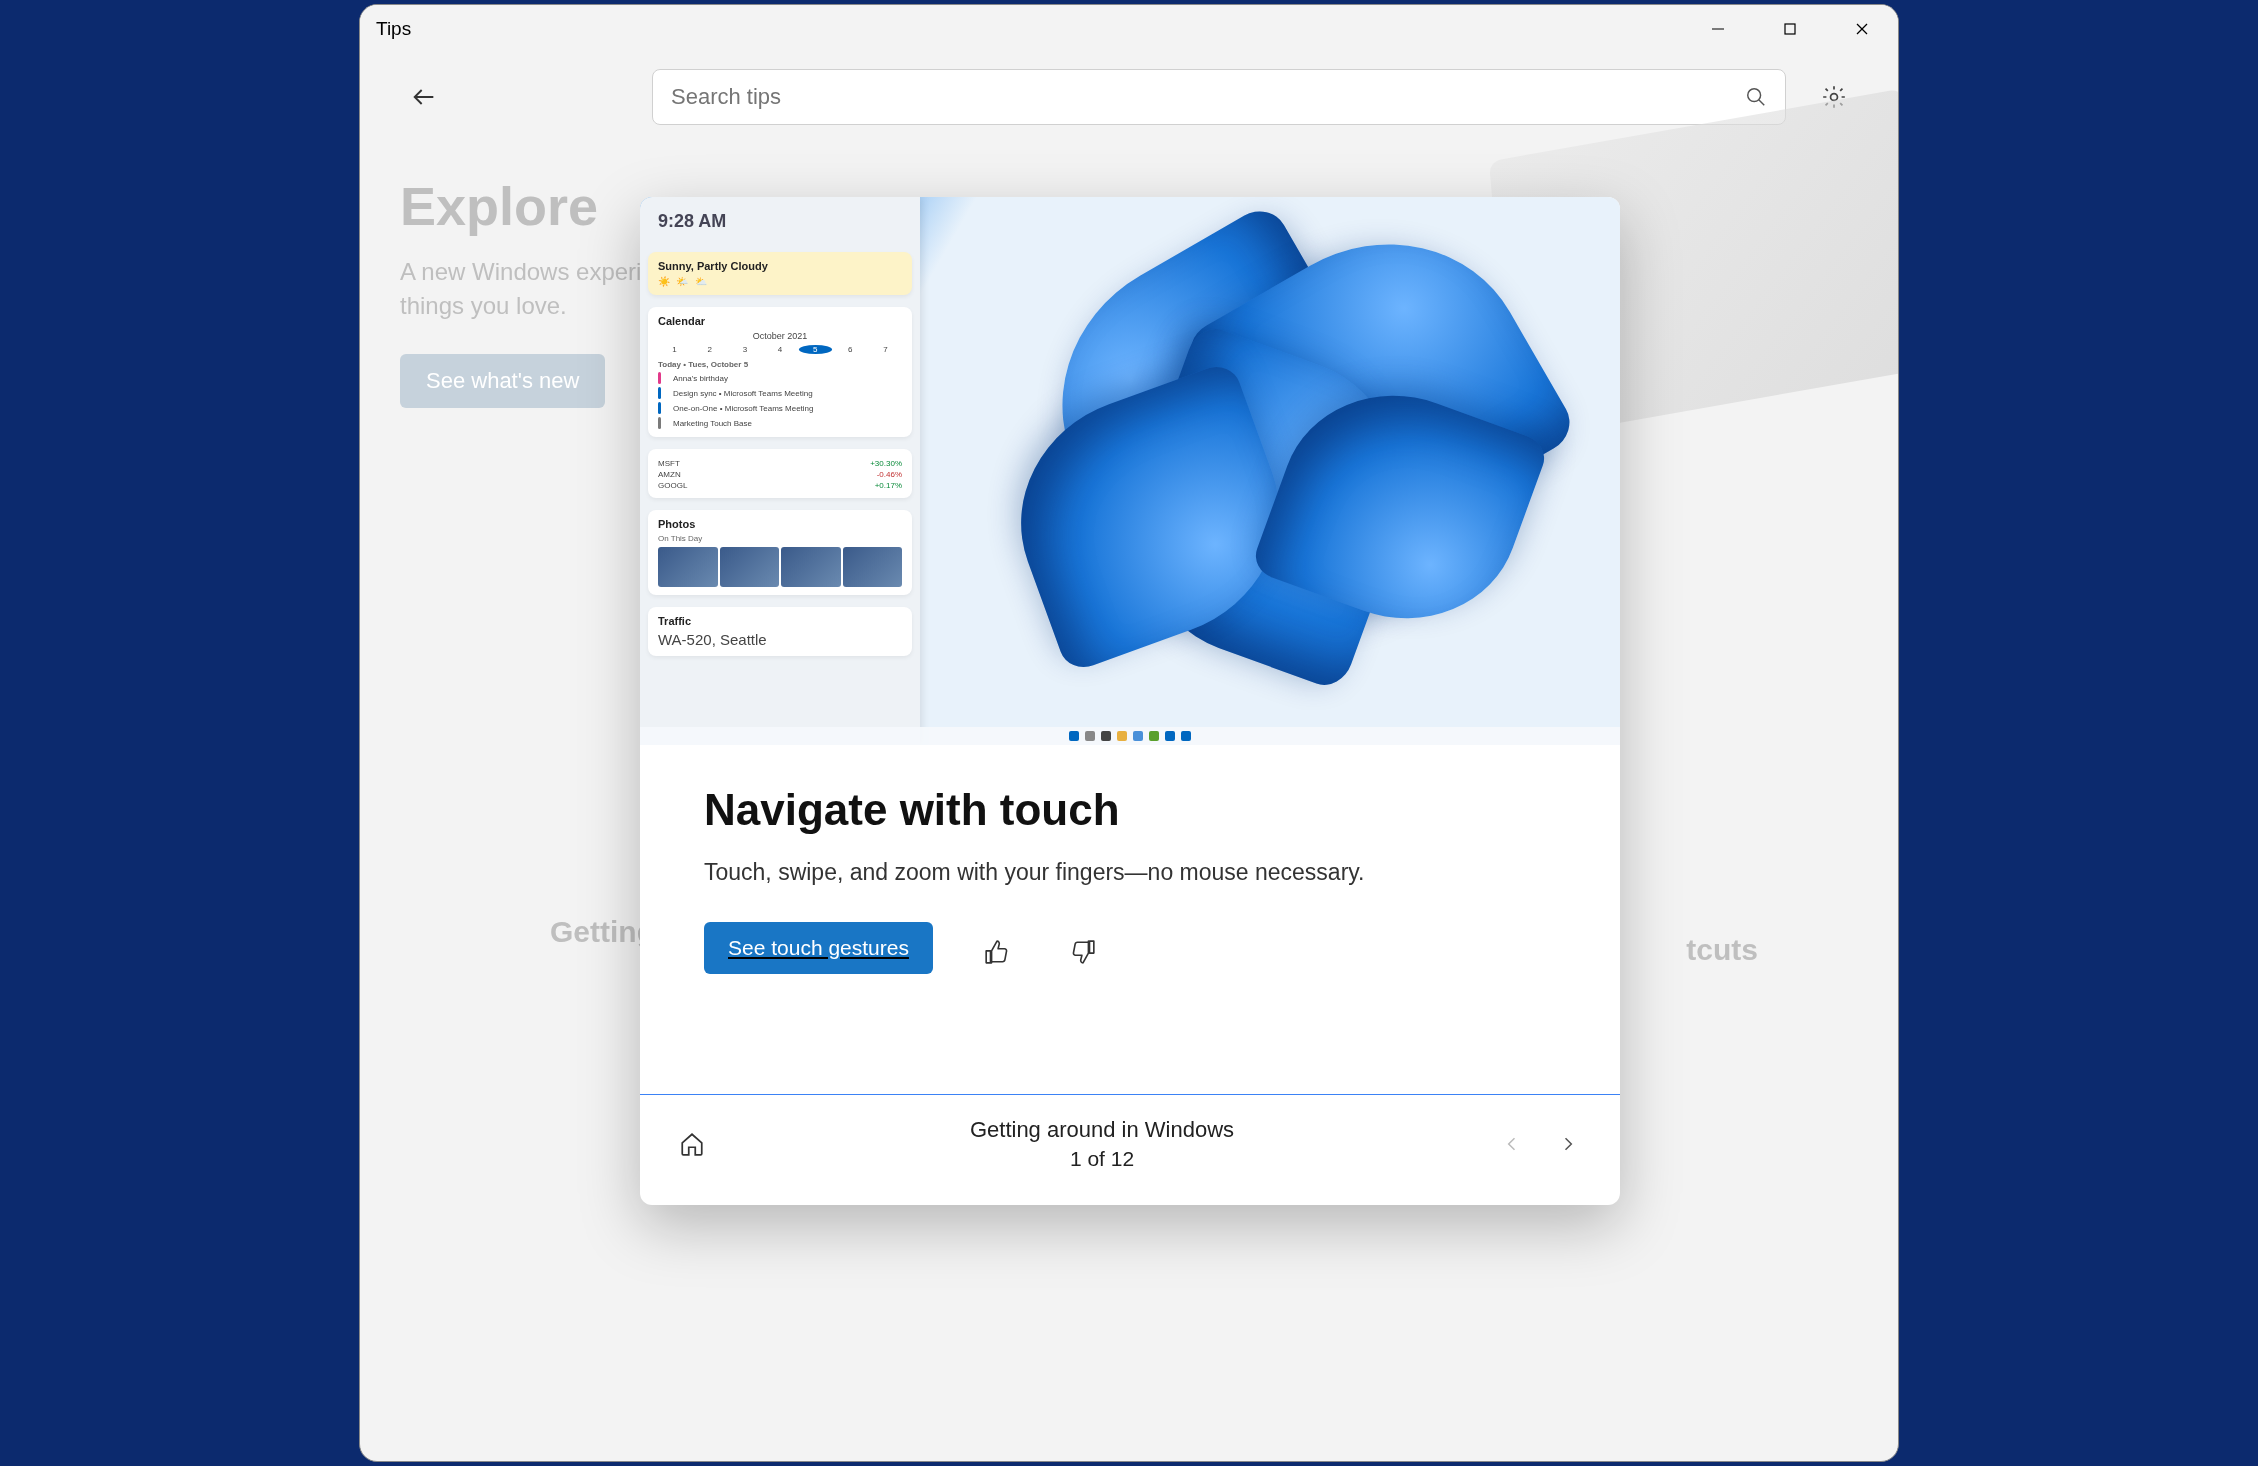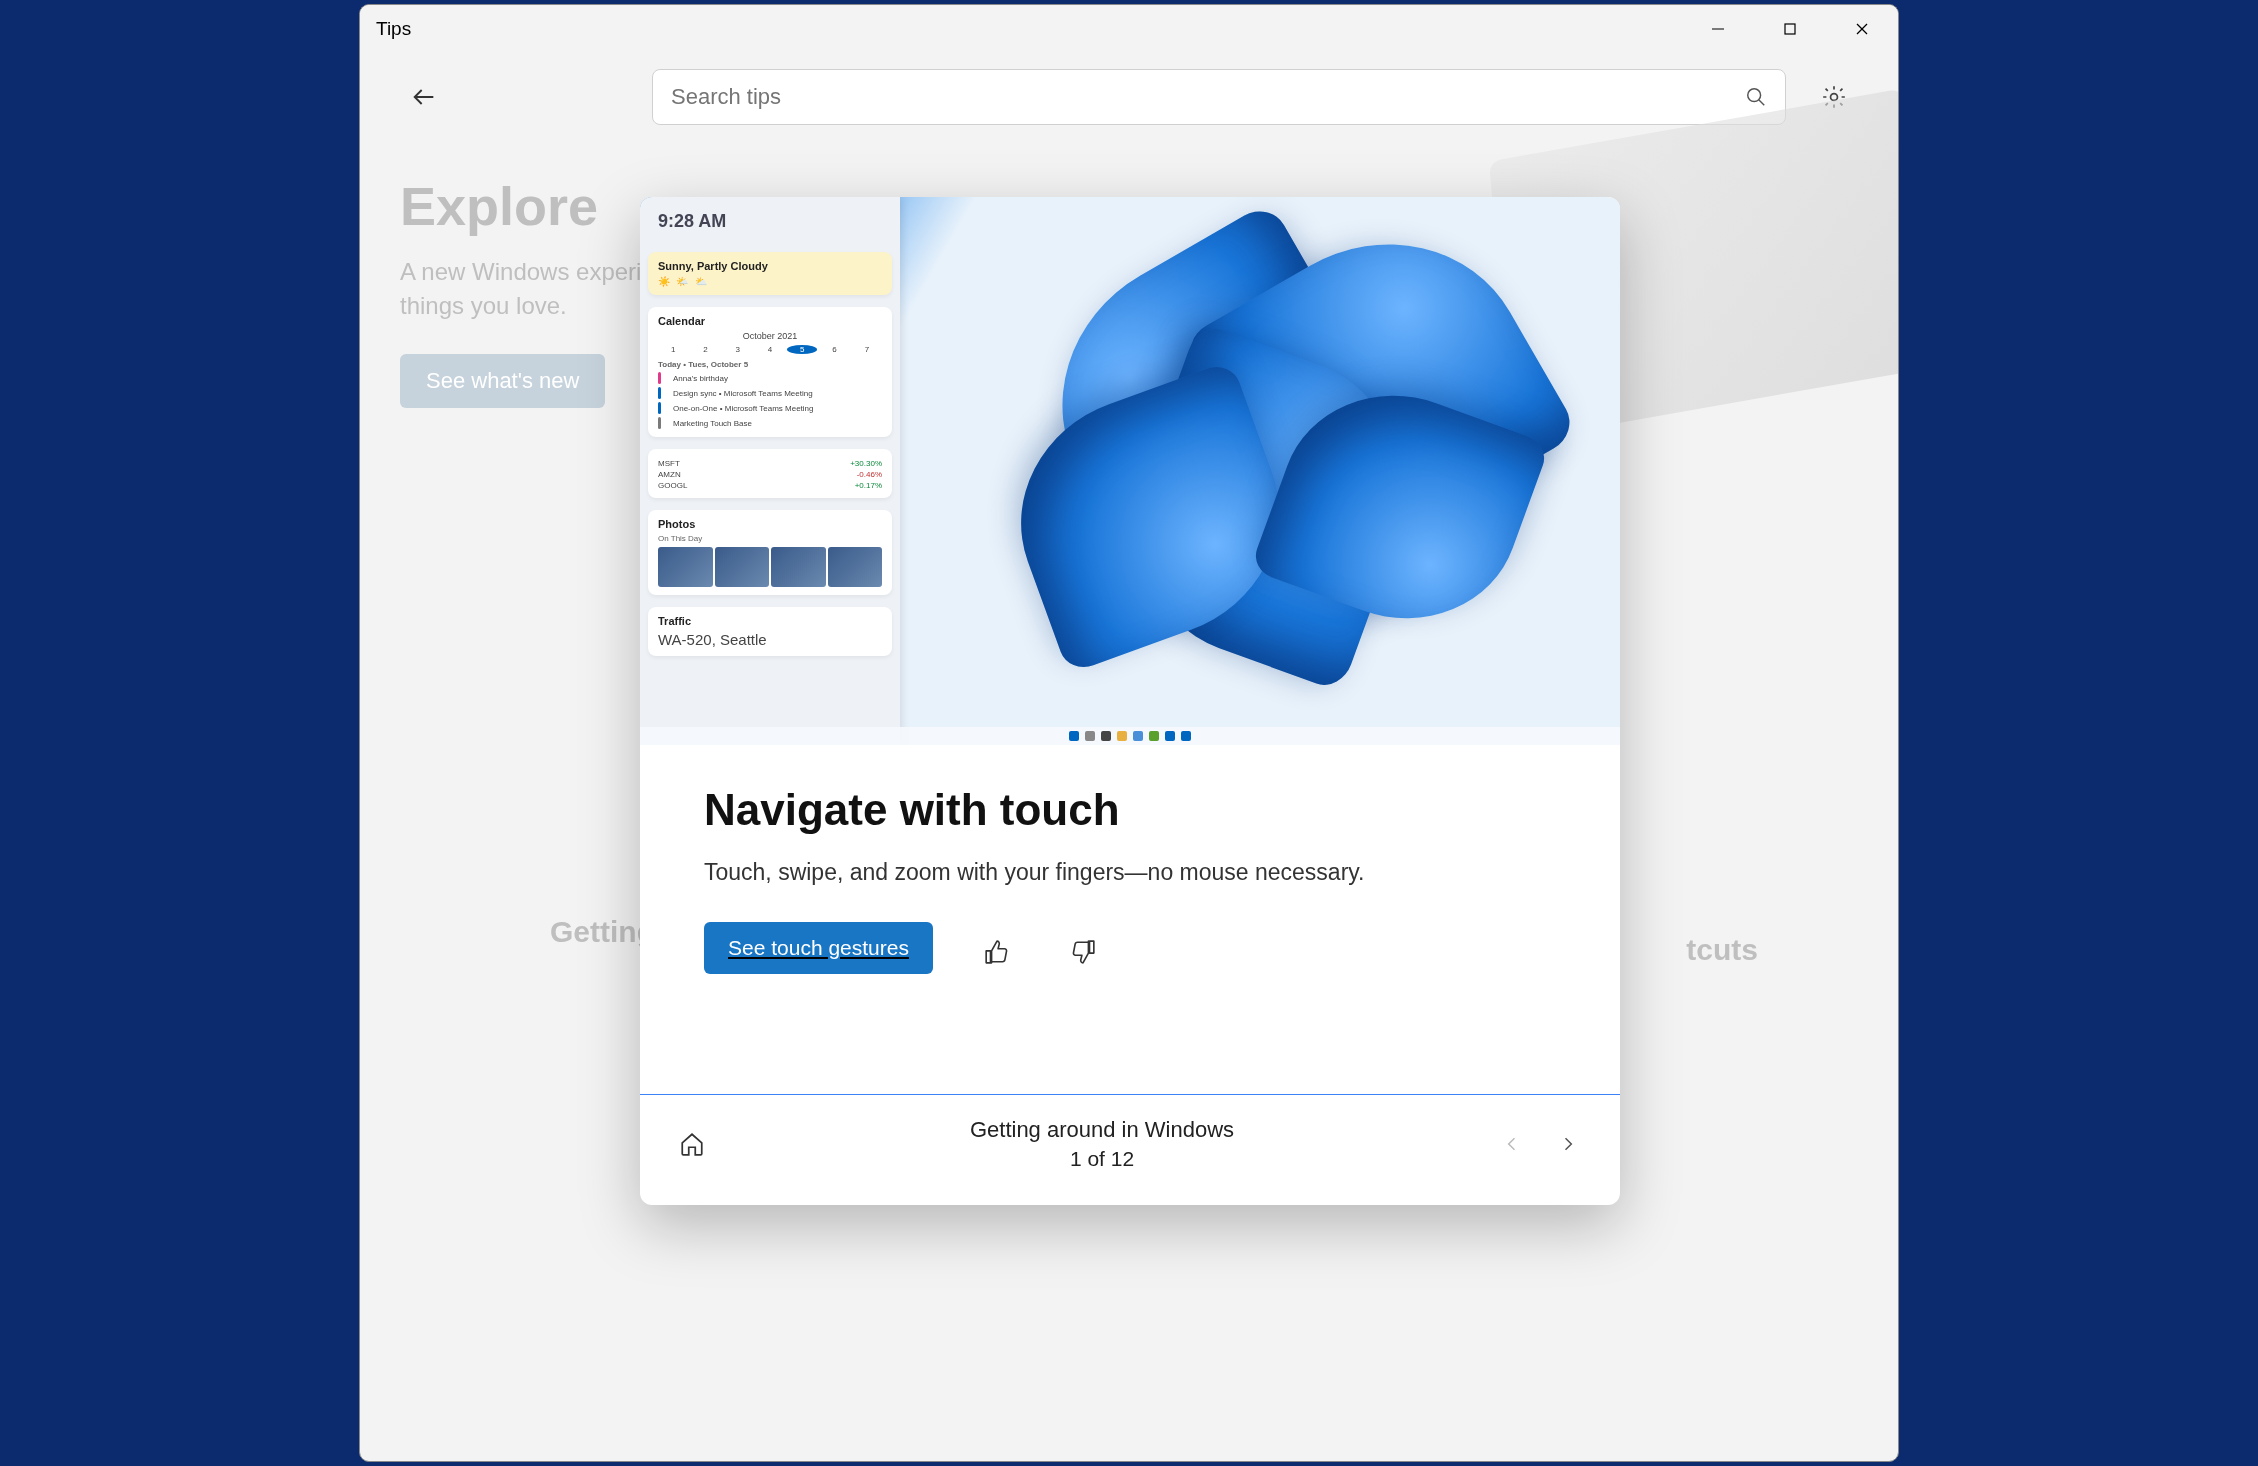--- a/index.html
+++ b/index.html
@@ -11,21 +11,21 @@
   overflow: hidden;
   display: flex;
   align-items: flex-start;
   justify-content: center;
 }
 .window {
   width: 1540px;
   margin-top: 4px;
   background: #f3f3f3;
   border: 1px solid #888;
-  border-radius: 10px;
+  border-radius: 18px;
   overflow: hidden;
   position: relative;
   height: 1458px;
 }
 .titlebar {
   display: flex;
   align-items: center;
   justify-content: space-between;
   height: 48px;
   padding-left: 16px;
@@ -96,21 +96,21 @@
   box-shadow: 0 20px 60px rgba(0,0,0,0.25);
   overflow: hidden;
 }
 .hero {
   height: 548px;
   background: linear-gradient(120deg, #67aef0 0%, #7fb9f2 18%, #e8f2fb 26%, #e8f2fb 100%);
   position: relative;
   overflow: hidden;
 }
 .hero-sidebar {
-  position: absolute; left: 0; top: 0; width: 260px; height: 100%;
+  position: absolute; left: 0; top: 0; width: 280px; height: 100%;
   background: #eef2f6; display: flex; flex-direction: column;
   box-shadow: 2px 0 8px rgba(0,0,0,0.1);
 }
 .hero-time { font-size: 18px; font-weight: 600; color: #445; padding: 14px 18px; }
 .widget {
   background: #fff; margin: 6px 8px; border-radius: 8px; padding: 8px 10px;
   box-shadow: 0 2px 4px rgba(0,0,0,0.06); font-size: 10px; color: #444;
 }
 .widget.yellow { background: #fdf3c8; }
 .w-title { font-weight: 600; font-size: 11px; margin-bottom: 4px; color: #222;}

